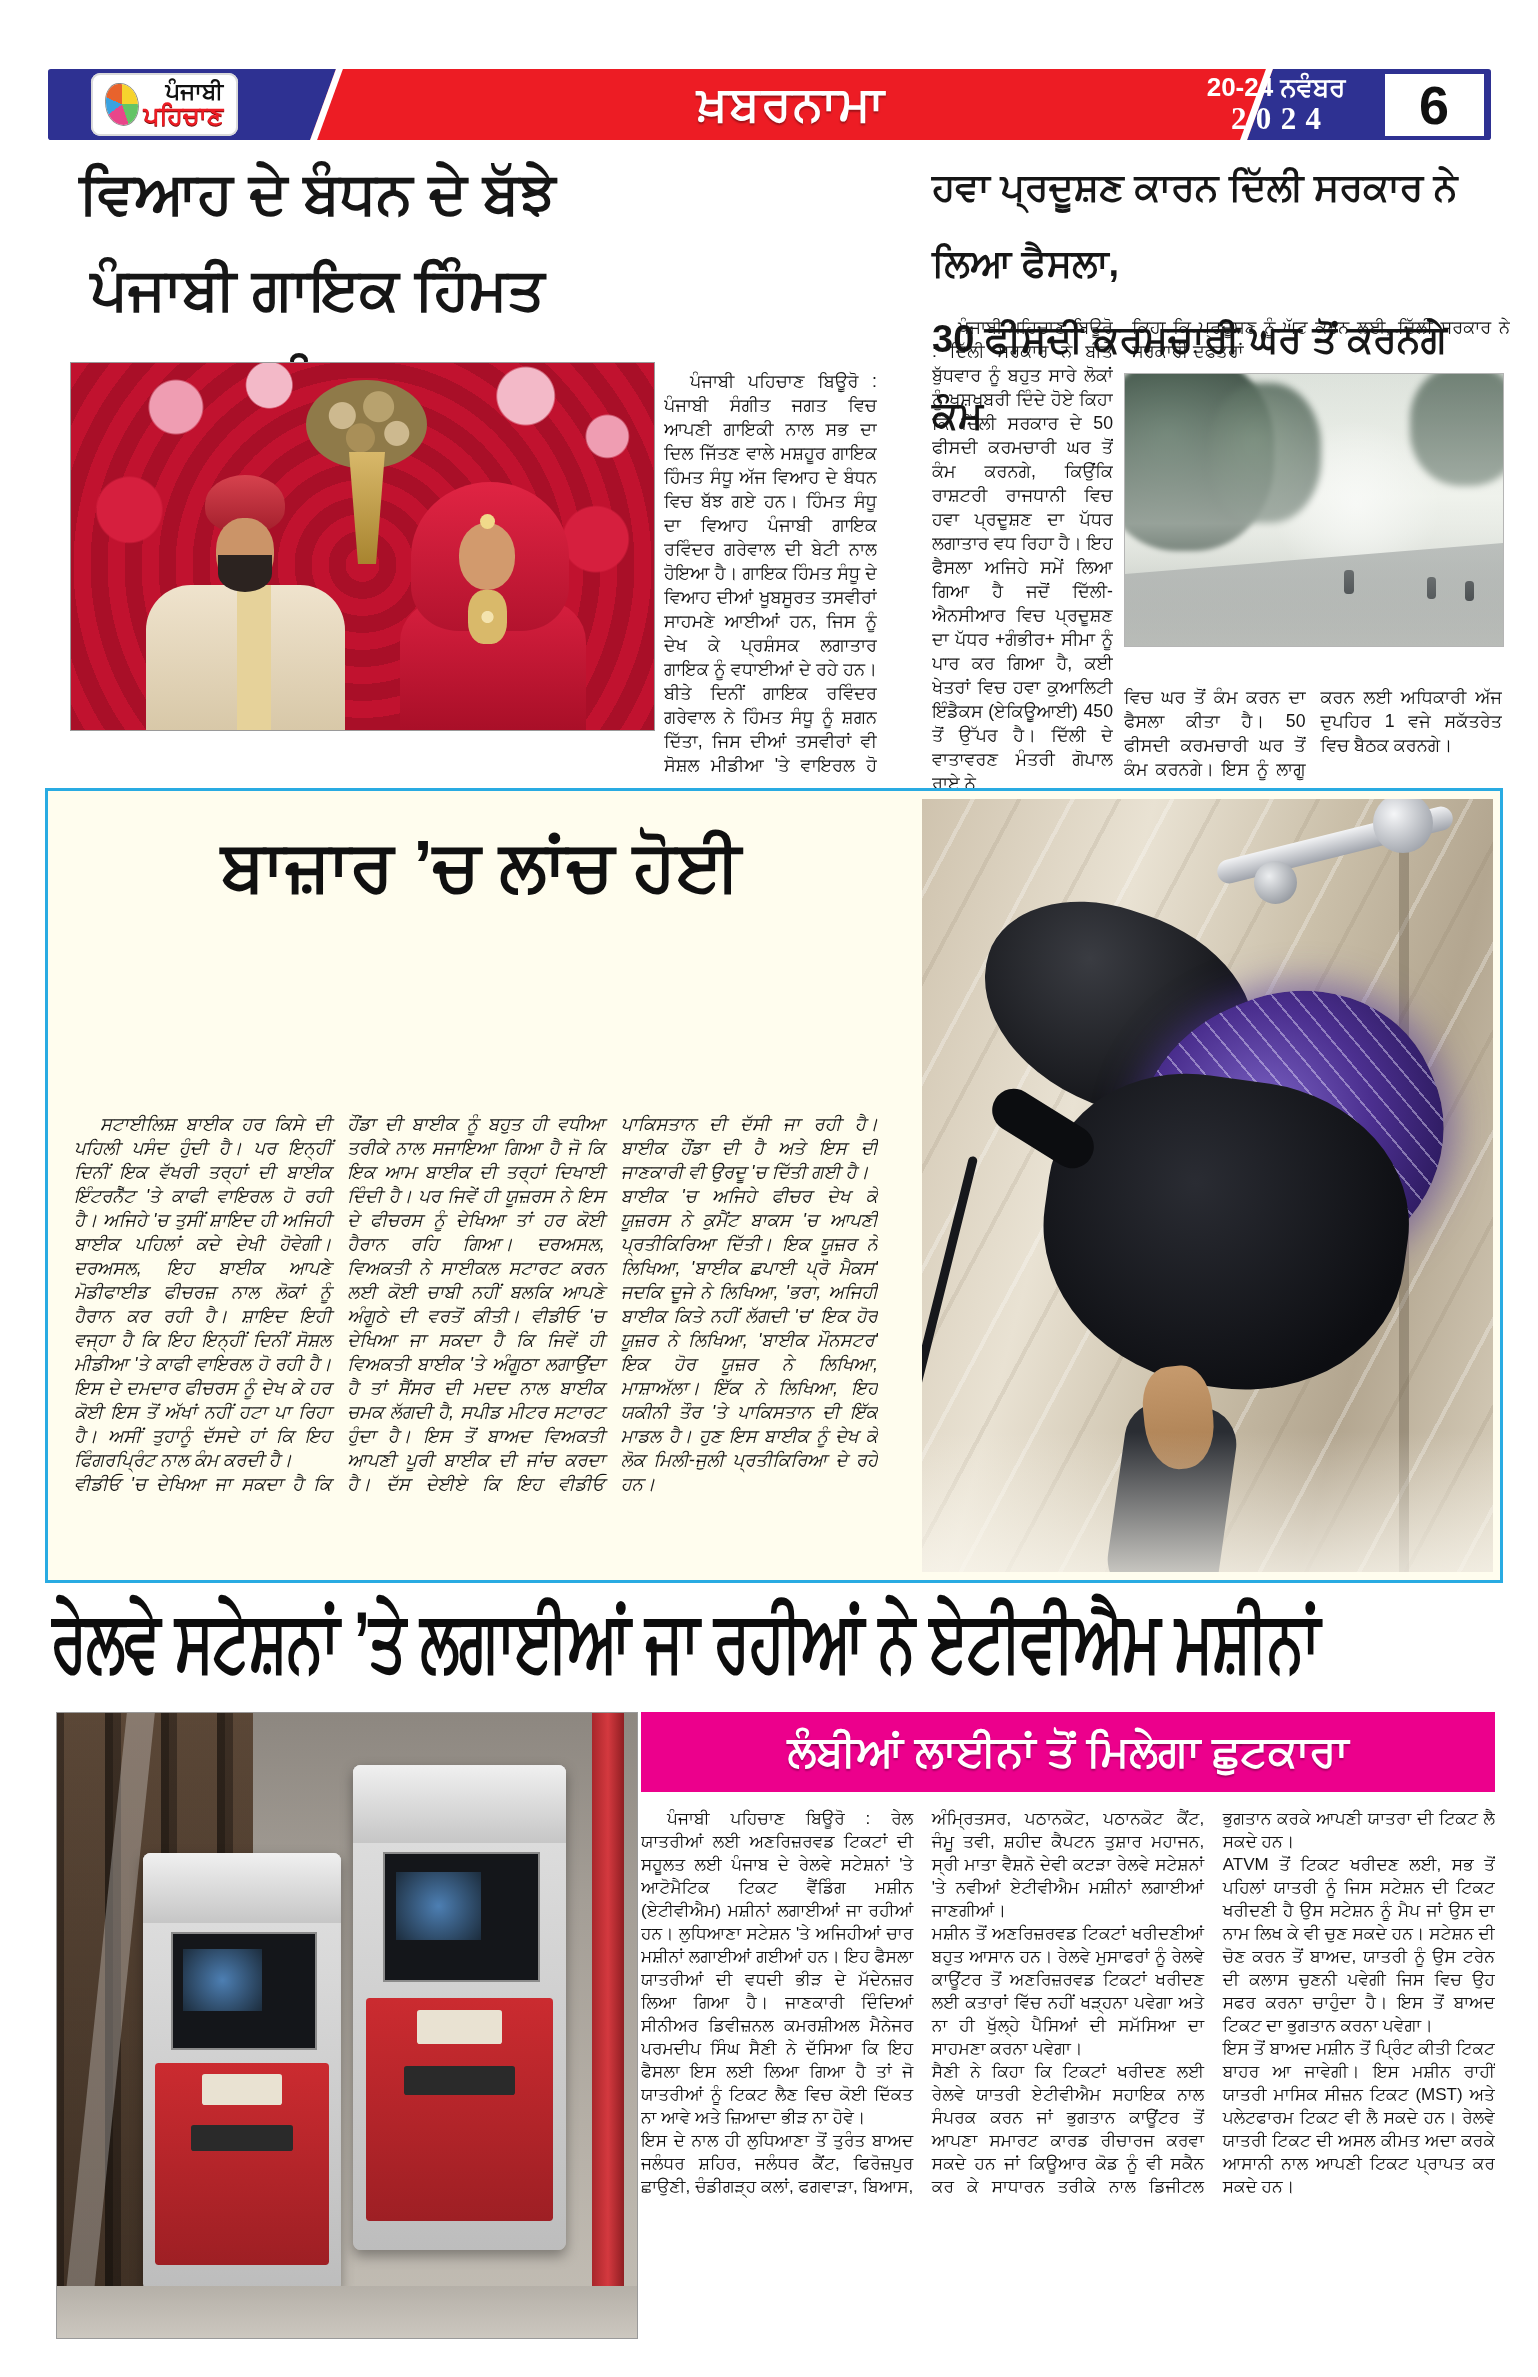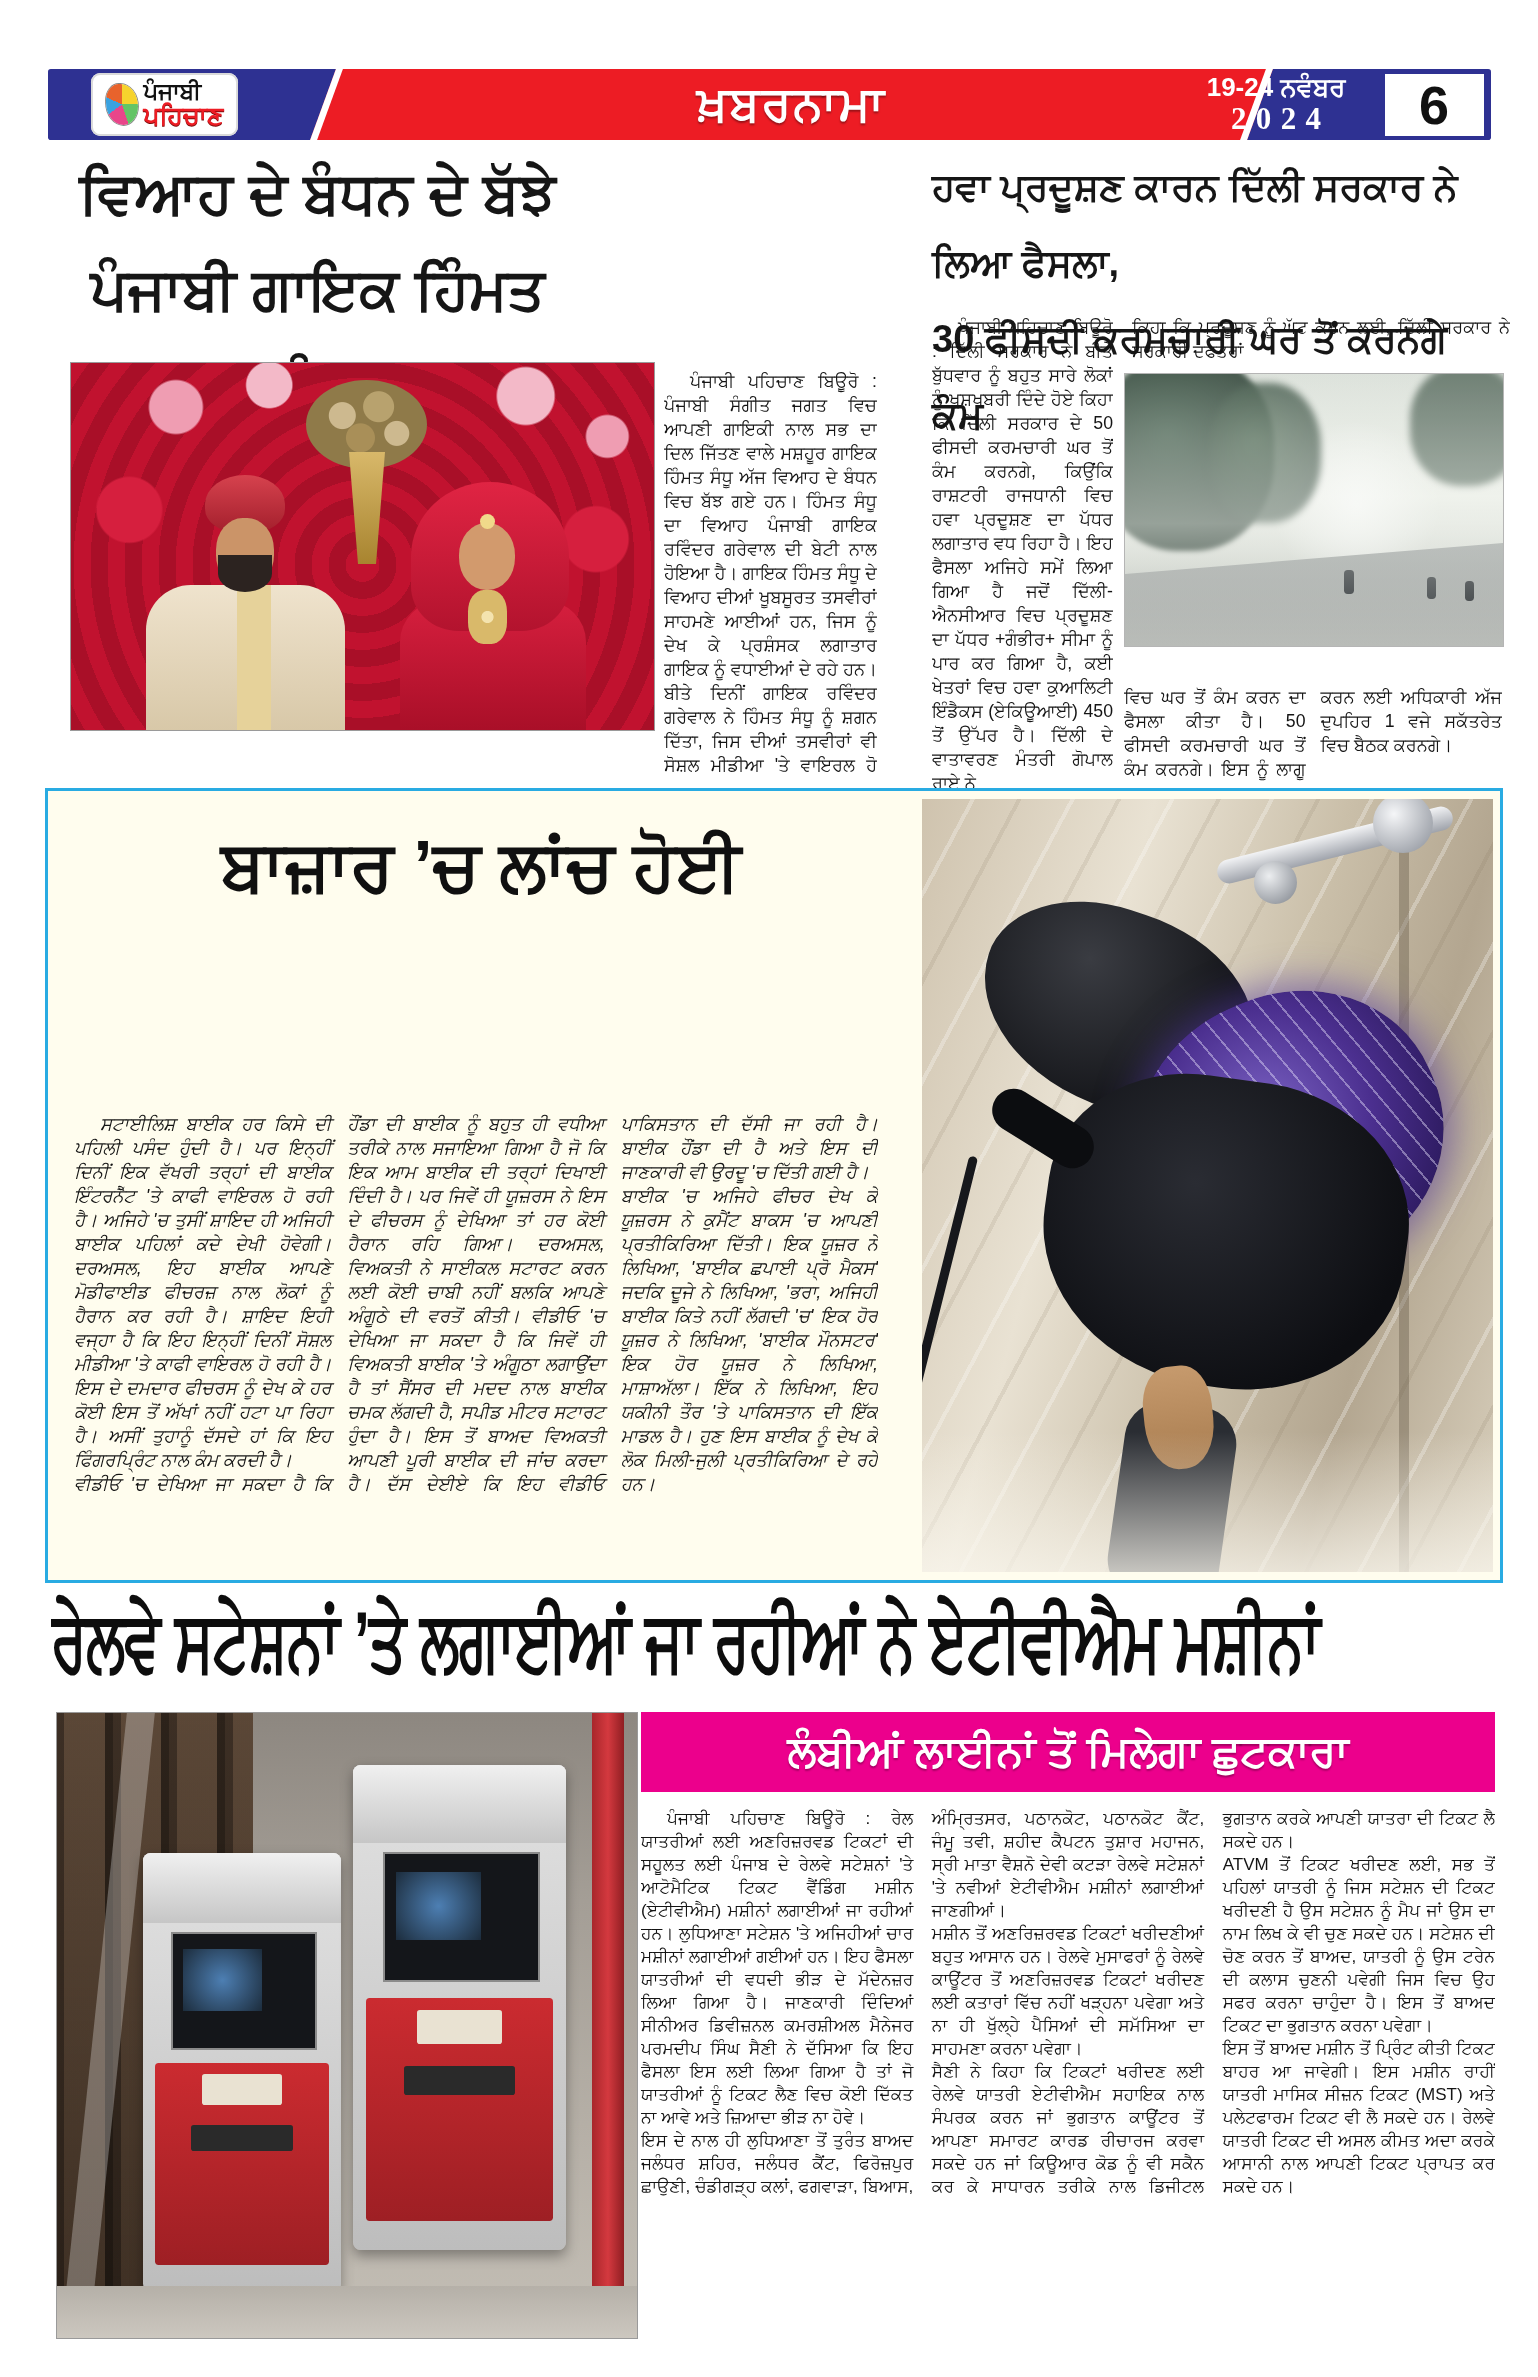--- a/index.html
+++ b/index.html
@@ -11,21 +11,21 @@
   .hdr-red{position:absolute;left:275px;top:0;width:923px;height:71px;background:#ED1C24;
            transform:skewX(-20deg);border-left:7.5px solid #fff;border-right:7.5px solid #fff;}
   .masthead{position:absolute;left:0;top:0;width:100%;height:71px;display:flex;align-items:center;justify-content:center;
             transform:skewX(20deg);color:#fff;font-size:48px;font-weight:bold;letter-spacing:1.9px;
             text-shadow:0 1.9px 1.9px rgba(0,0,0,.35);}
   .logo-box{position:absolute;left:43px;top:3.7px;width:147px;height:63px;background:#fff;border-radius:9.3px;
             box-shadow:0 0 0 1.9px #d9d9d9 inset;display:flex;align-items:center;justify-content:center;gap:5.6px;}
   .logo-map{width:32px;height:41px;border-radius:40% 55% 45% 55%;
             background:conic-gradient(#f6d32d 0 25%,#64c466 25% 45%,#e8468a 45% 65%,#3aa2e0 65% 82%,#e8632c 82% 100%);
             box-shadow:0 0 0 0.9px #888;}
-  .logo-txt{display:flex;flex-direction:column;align-items:flex-start;line-height:1;}
+  .logo-txt{display:flex;flex-direction:column;align-items:flex-end;line-height:1;}
   .logo-l1{font-size:23px;font-weight:bold;color:#111;}
   .logo-l2{font-size:25px;font-weight:bold;color:#ED1C24;text-shadow:0 0.9px 0 #7a0b0b;}
   .date-blk{position:absolute;right:117px;top:5.6px;width:196px;height:60px;display:flex;flex-direction:column;
             align-items:center;justify-content:center;color:#fff;line-height:1.1;}
   .date-l1{font-size:26px;font-weight:bold;}
   .date-l2{font-family:"Liberation Serif",serif;font-size:31px;font-weight:bold;letter-spacing:9.3px;text-indent:9.3px;}
   .pagenum-box{position:absolute;right:7.5px;top:4.7px;width:99px;height:62px;background:#fff;
                display:flex;align-items:center;justify-content:center;}
   .pagenum{font-size:54px;font-weight:bold;color:#111;}
 
@@ -177,21 +177,21 @@
       <div class="masthead">ਖ਼ਬਰਨਾਮਾ</div>
     </div>
     <div class="logo-box">
       <div class="logo-map"></div>
       <div class="logo-txt">
         <span class="logo-l1">ਪੰਜਾਬੀ</span>
         <span class="logo-l2">ਪਹਿਚਾਣ</span>
       </div>
     </div>
     <div class="date-blk">
-      <span class="date-l1">19-24 ਨਵੰਬਰ</span>
+      <span class="date-l1">20-24 ਨਵੰਬਰ</span>
       <span class="date-l2">2024</span>
     </div>
     <div class="pagenum-box">
       <span class="pagenum">6</span>
     </div>
   </div>
 
   <div>
     <div class="wed-hl pre">ਵਿਆਹ ਦੇ ਬੰਧਨ ਦੇ ਬੱਝੇ
 ਪੰਜਾਬੀ ਗਾਇਕ ਹਿੰਮਤ ਸੰਧੂ</div>

